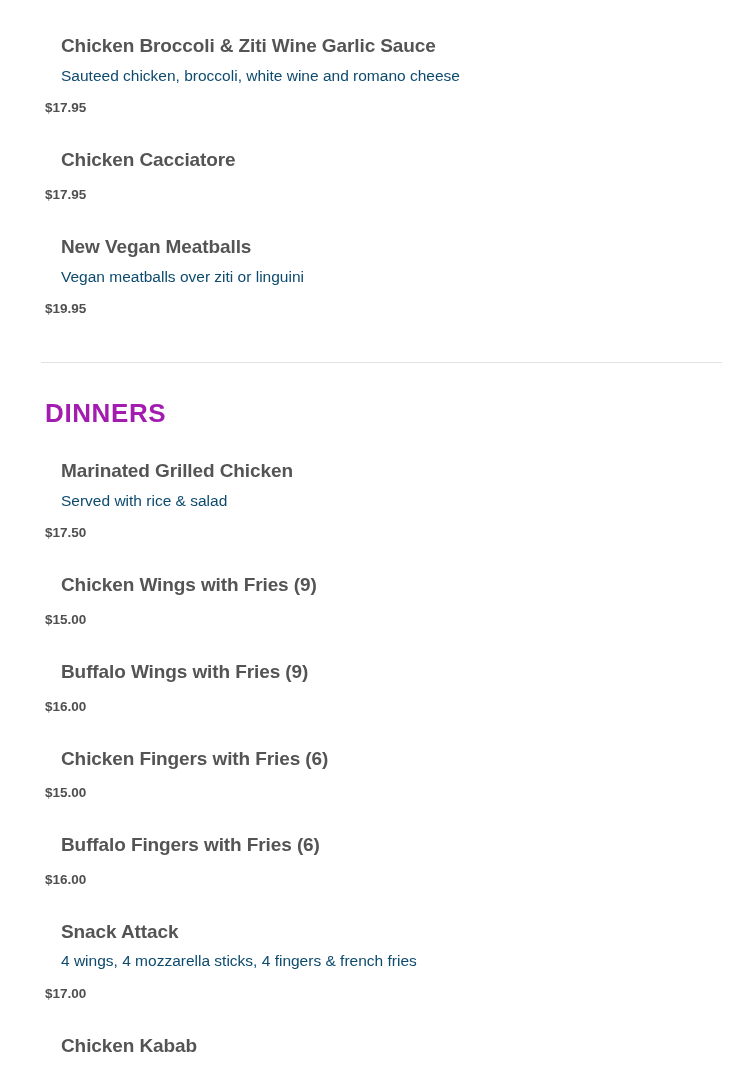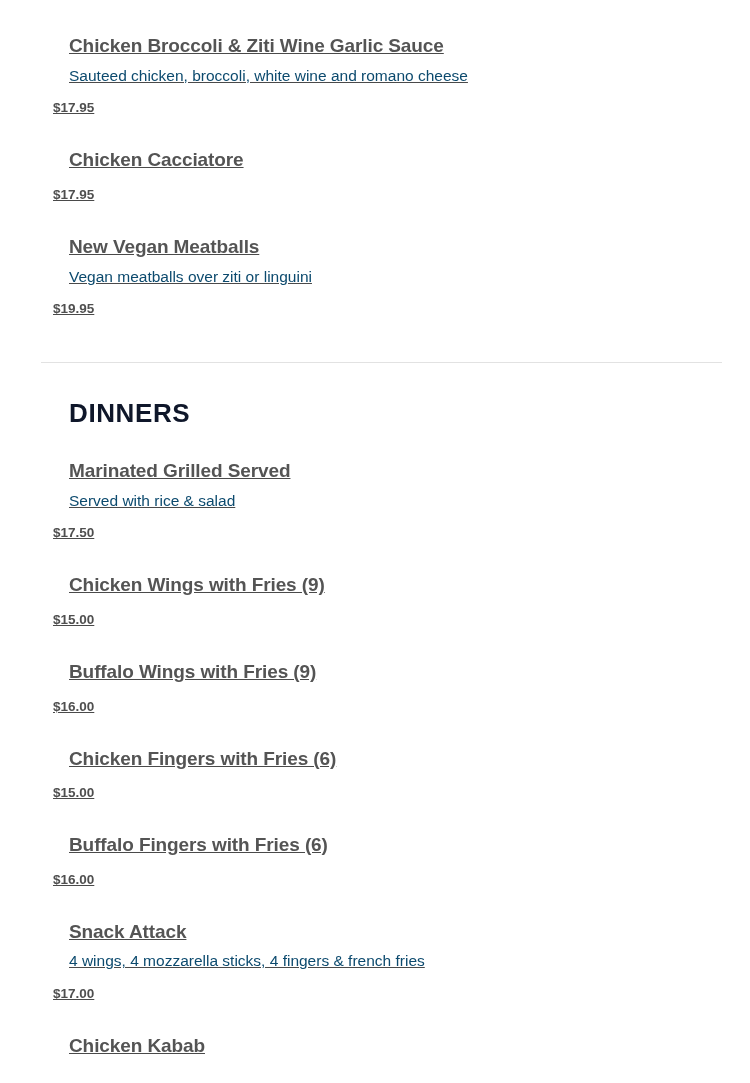--- a/index.html
+++ b/index.html
@@ -23,22 +23,21 @@
   .menu-section {
     padding: 0;
   }
   .item-list {
     padding: 0;
     margin: 0;
     list-style: none;
   }
   .menu-item {
     padding: 0 0 0 0;
-    margin: 0 0 0 12px;
-    text-decoration: underline;
+    margin: 0 0 0 4px;
   }
   .item-name {
     font-size: 19px;
     font-weight: bold;
     color: #545454;
     line-height: 1.35;
     letter-spacing: -0.1px;
     margin: 0;
     padding: 0 24px 0 57px;
   }
@@ -64,24 +63,24 @@
   }
   .divider {
     border: 0;
     border-top: 1px solid #e2e2e2;
     margin: 0 28px 0 41px;
     height: 0;
   }
   .section-title {
     font-size: 26px;
     font-weight: bold;
-    color: #0f172a;
+    color: #a21caf;
     letter-spacing: 0.6px;
     margin: 0;
-    padding: 0 24px 0 69px;
+    padding: 0 24px 0 45px;
     line-height: 1.1;
   }
   .top-pad { height: 33px; }
   .clip-bottom {
     position: relative;
     overflow: hidden;
   }
 </style>
 </head>
 <body>
@@ -126,21 +125,21 @@
   <div style="height:36px"></div>
 
   <section class="menu-section">
     <h2 class="section-title">DINNERS</h2>
 
     <div style="height:30px"></div>
 
     <ul class="item-list">
 
       <li class="menu-item">
-        <div class="item-name">Marinated Grilled Served</div>
+        <div class="item-name">Marinated Grilled Chicken</div>
         <div class="item-desc">Served with rice &amp; salad</div>
         <div class="item-price">$17.50</div>
       </li>
 
       <div class="spacer-lg"></div>
 
       <li class="menu-item">
         <div class="item-name">Chicken Wings with Fries (9)</div>
         <div class="item-price">$15.00</div>
       </li>

